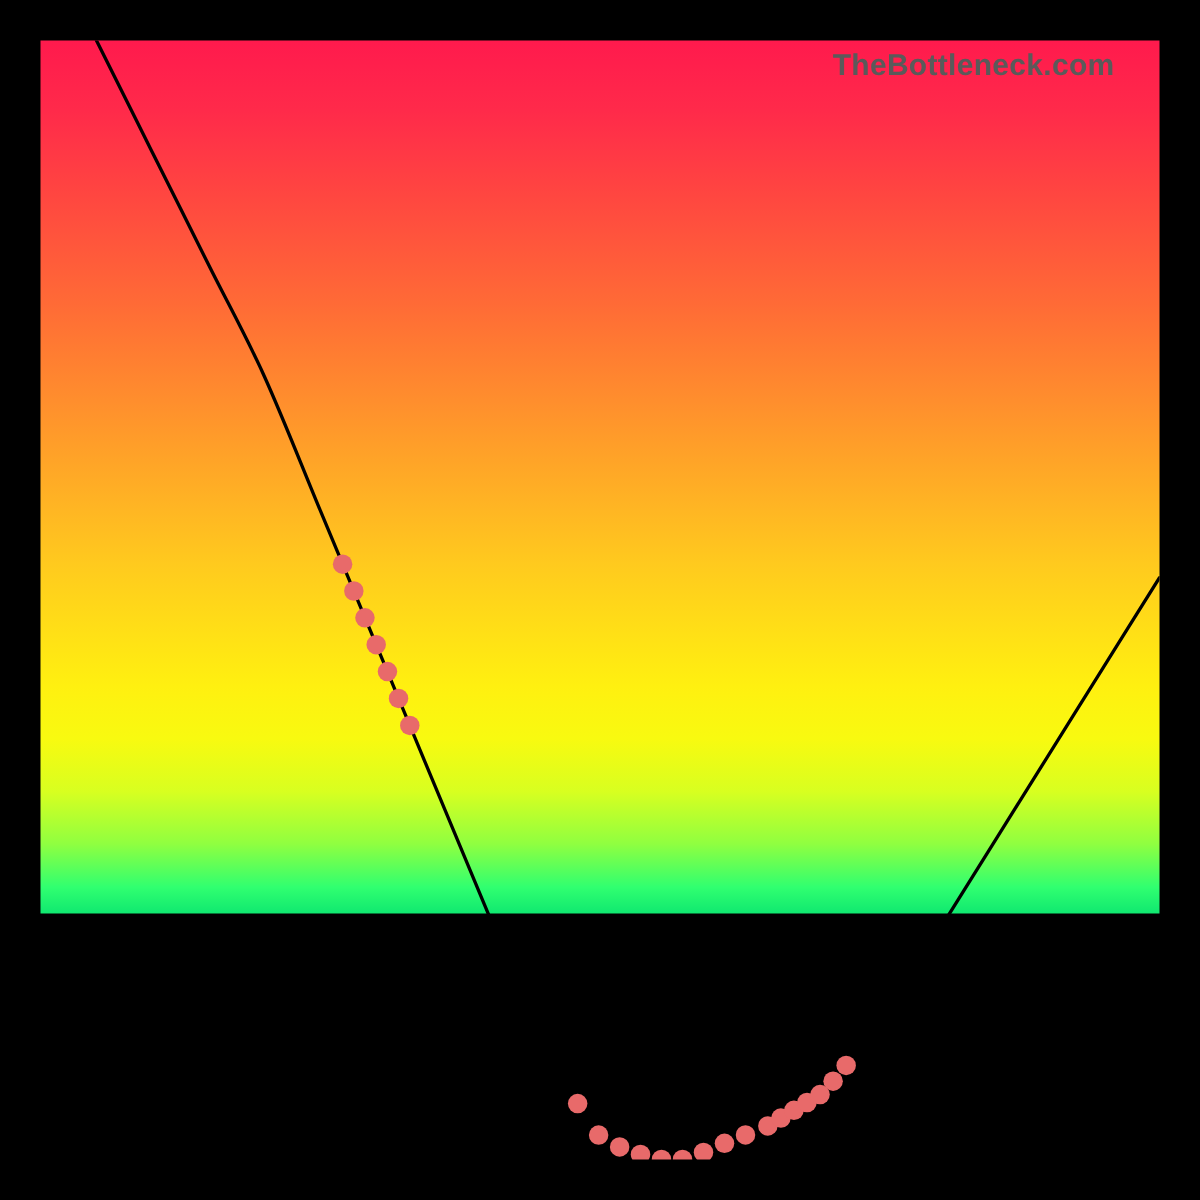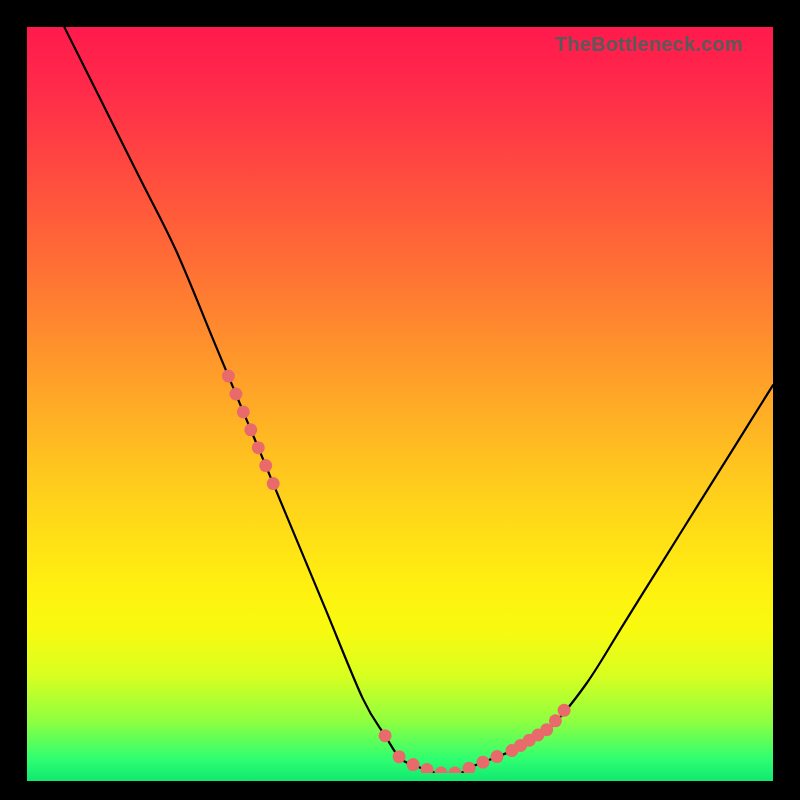--- a/index.html
+++ b/index.html
@@ -8,21 +8,21 @@
     position: relative;
     width: 800px;
     height: 800px;
     background: #000;
   }
   .plot-area {
     position: absolute;
     left: 27px;
     top: 27px;
     width: 746px;
-    height: 754px;
+    height: 582px;
     background: linear-gradient(to bottom,
       #ff1a4d 0%,
       #ff2a4a 8%,
       #ff4740 18%,
       #ff6a36 30%,
       #ff8a2e 40%,
       #ffaa26 50%,
       #ffca1e 60%,
       #ffe016 68%,
       #fff010 74%,

